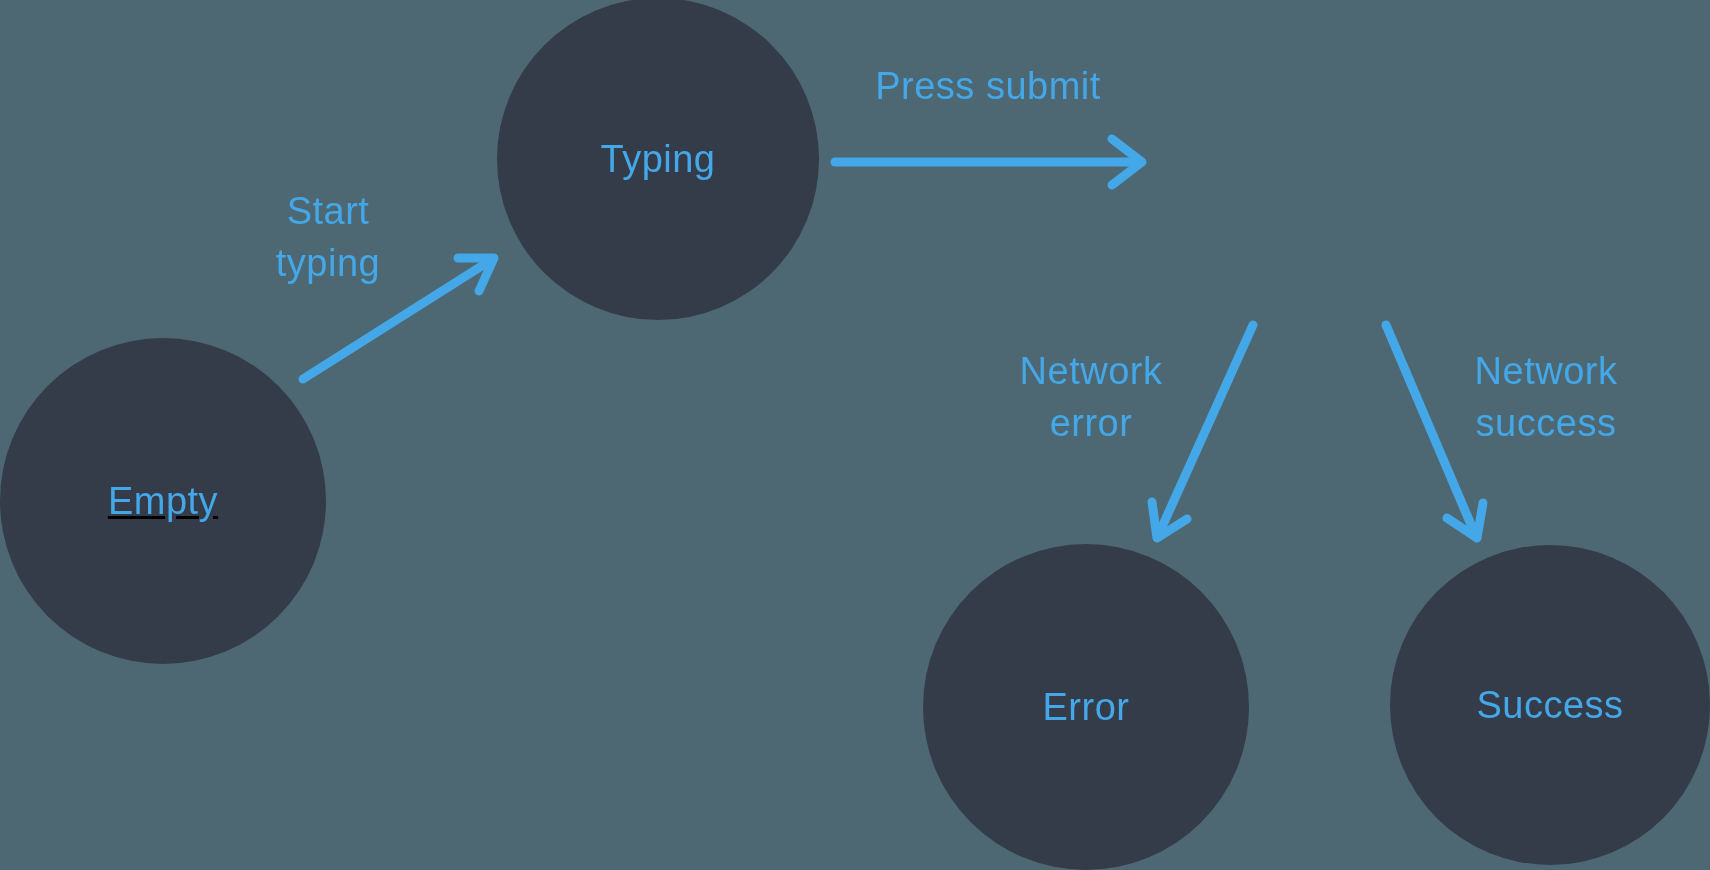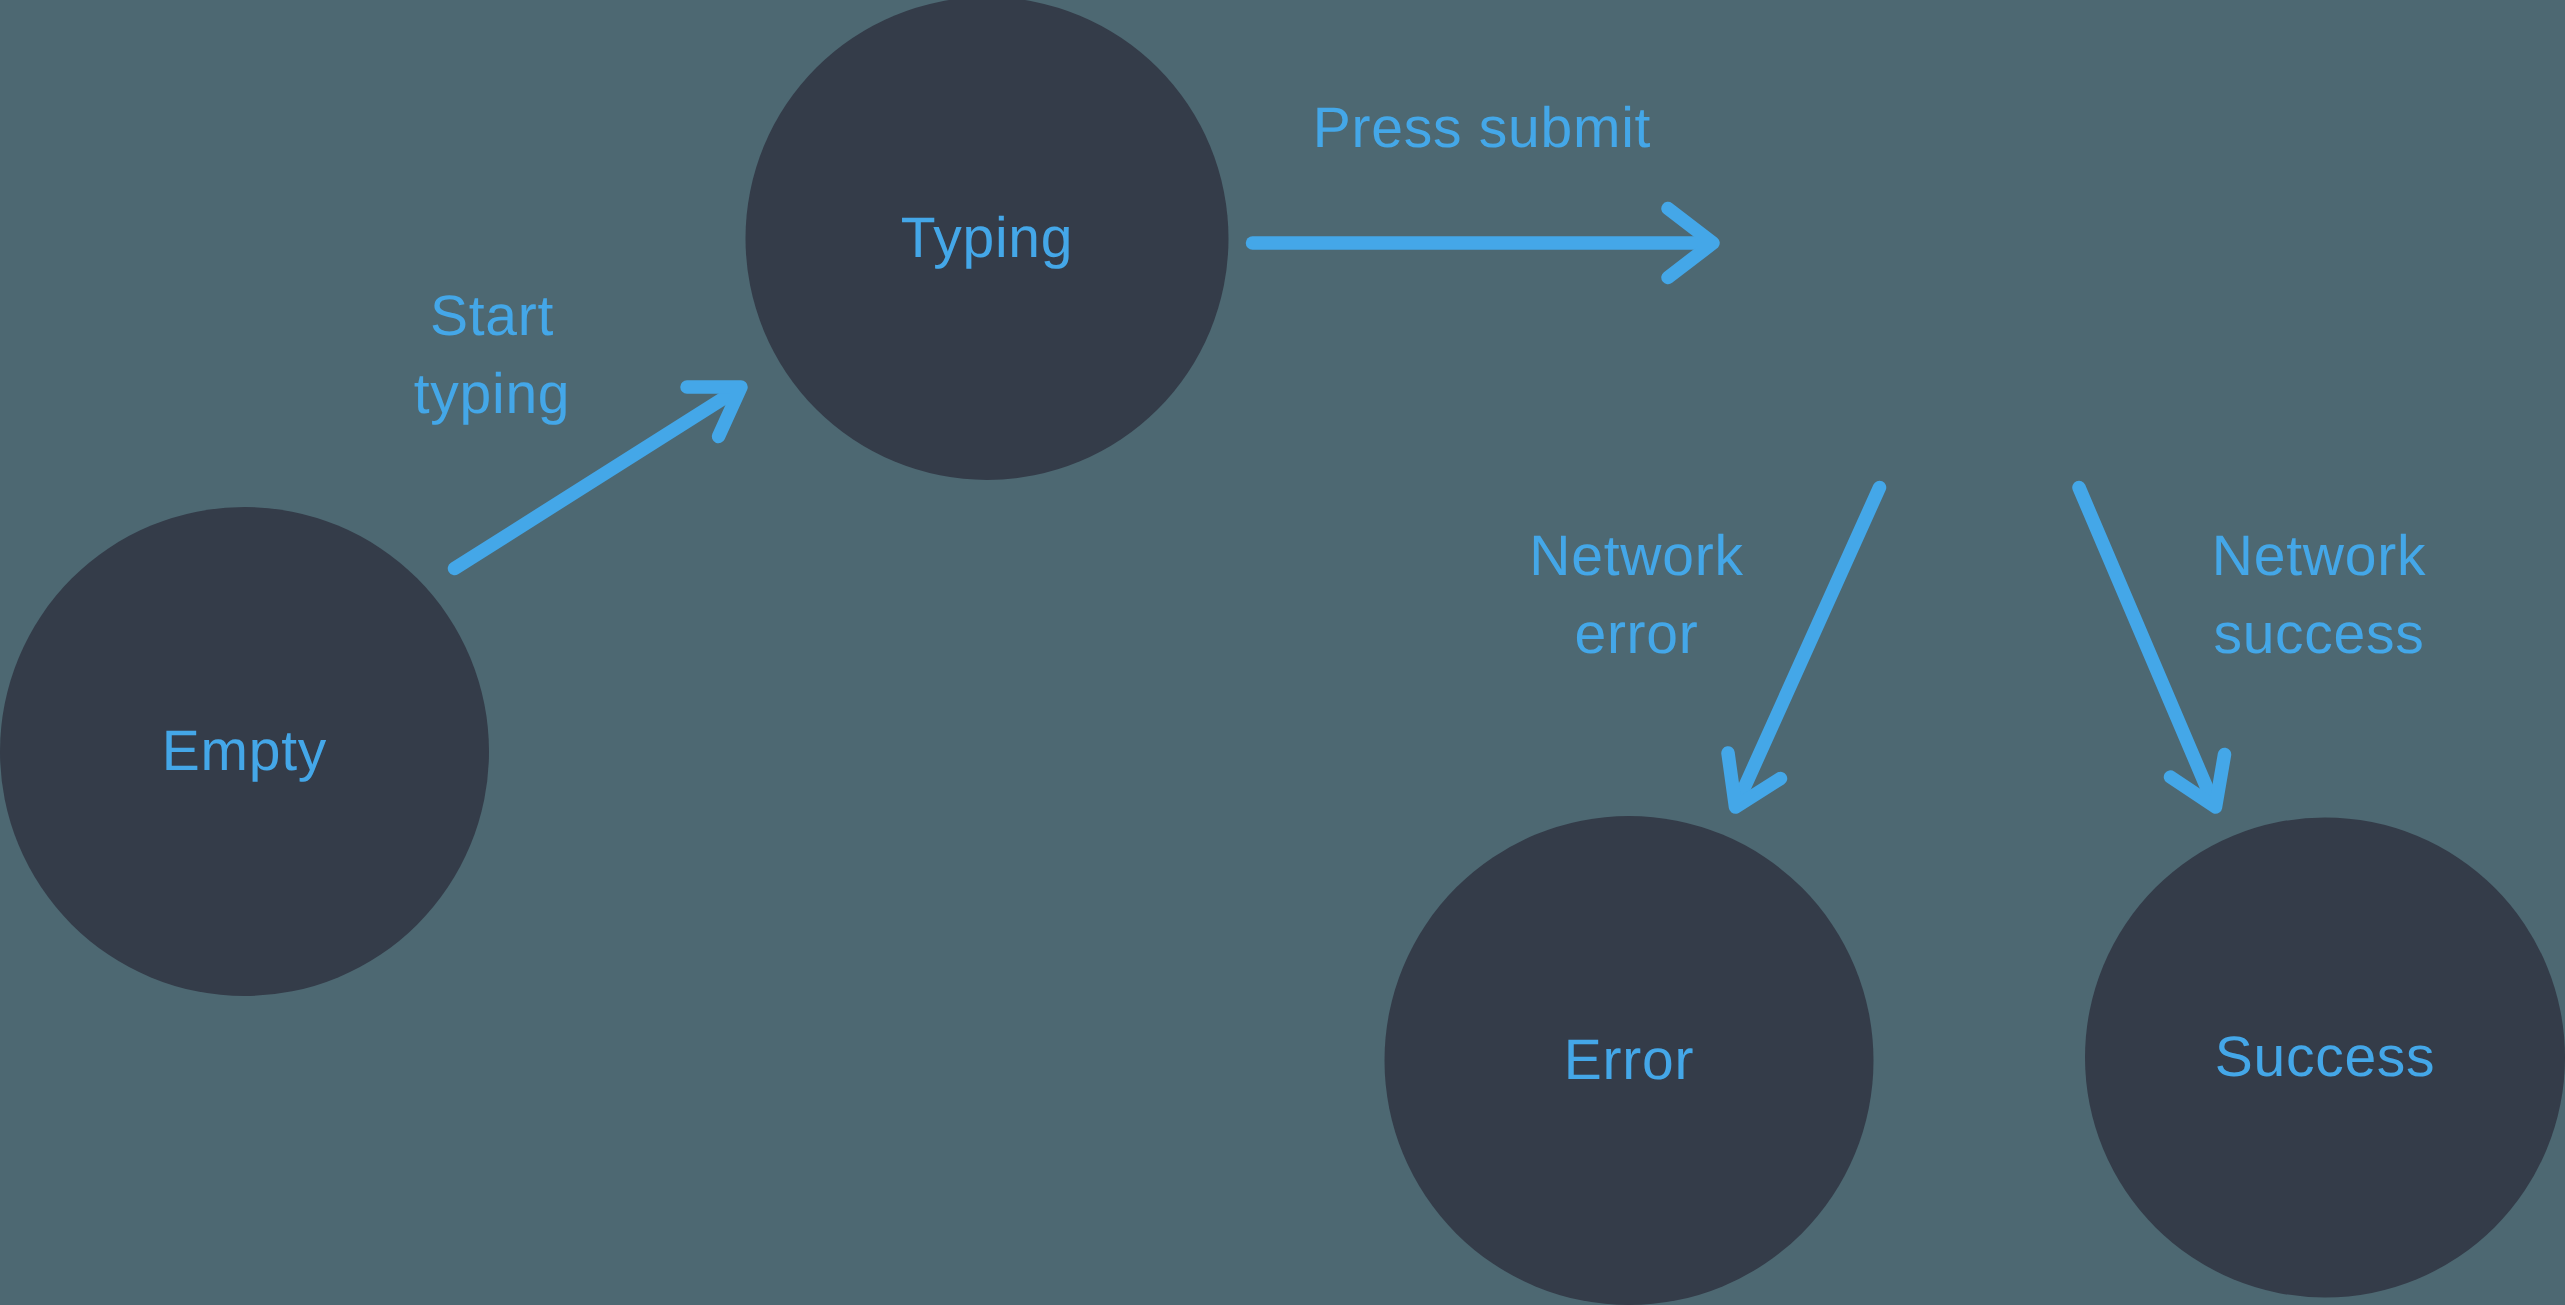--- a/index.html
+++ b/index.html
@@ -24,21 +24,21 @@
     align-items: center;
     justify-content: center;
   }
   .state-label {
     color: #44a7e8;
     font-size: 38px;
     font-weight: 500;
     letter-spacing: 0.5px;
     white-space: nowrap;
   }
-  .node-empty      { left:   0px; top: 338px; width: 326px; height: 326px; }
+  .node-empty      { left:   0px; top: 338px; width: 326px; height: 326px; text-decoration: underline; }
   .node-typing     { left: 497px; top:  -2px; width: 322px; height: 322px; }
   .node-submitting { left:1165px; top:   1px; width: 324px; height: 324px; }
   .node-error      { left: 923px; top: 544px; width: 326px; height: 326px; }
   .node-success    { left:1390px; top: 545px; width: 320px; height: 320px; }
 
   .edge-label {
     position: absolute;
     transform: translateX(-50%);
     color: #44a7e8;
     font-size: 38px;

